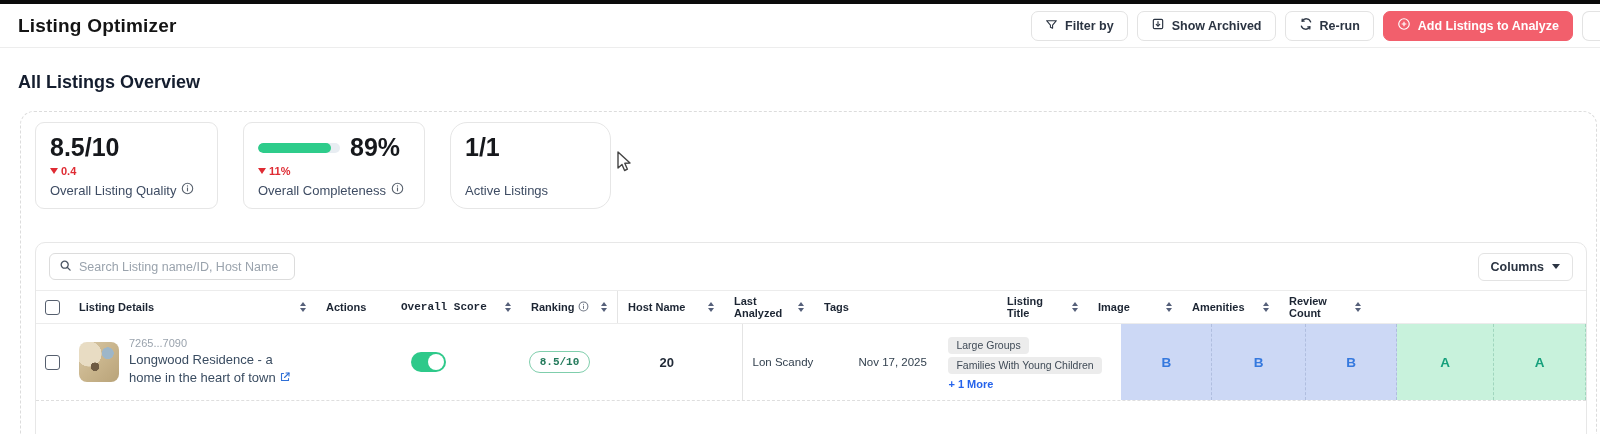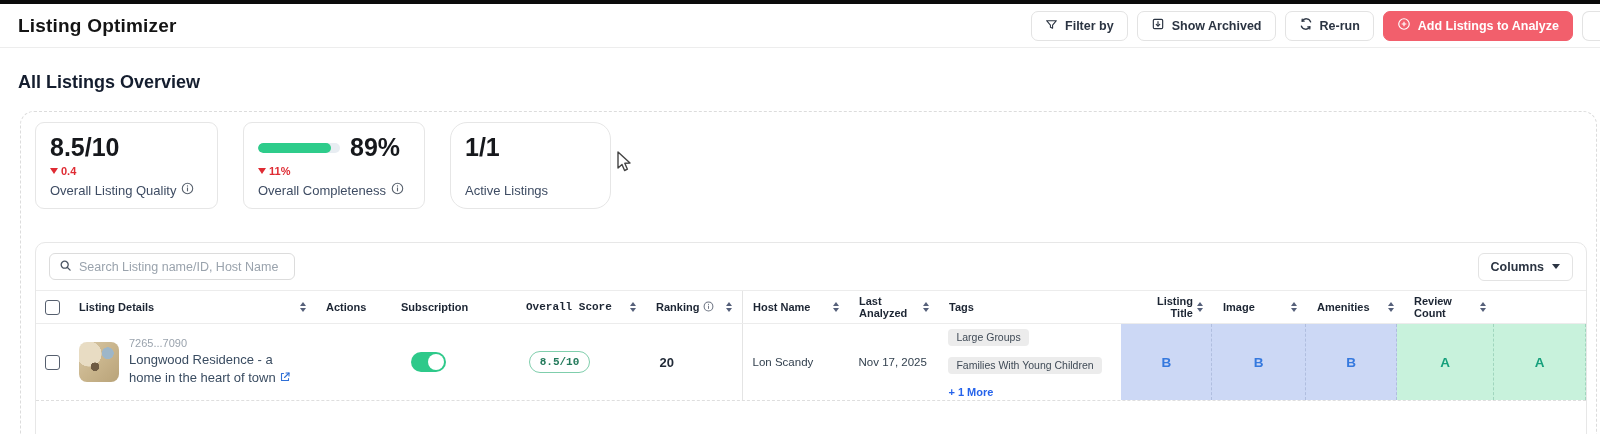--- a/index.html
+++ b/index.html
@@ -69,21 +69,21 @@
 
   .c-check { width:33px; justify-content:center; padding:0; }
   .c-details { width:247px; }
   .c-actions { width:75px; }
   .c-subscr { width:125px; }
   .c-score { width:130px;font-family:Liberation Mono, monospace; }
   .c-rank { width:97px; border-right:1px solid #e4e4e4; }
   .c-host { width:106px; }
   .c-analyzed { width:90px;justify-content:space-between; }
   .c-tags { width:183px; }
-  .c-grade { width:91px;text-align:right; }
+  .c-grade { width:91px; }
   .c-grade-img { width:94px; }
   .c-grade-am { width:97px; }
   .c-grade-rc { width:92px; }
 
   .sort { display:inline-flex; flex-direction:column; gap:2px; margin-left:auto; cursor:pointer; }
   .sort b { width:0; height:0; border-left:3.5px solid transparent; border-right:3.5px solid transparent; display:block;}
   .sort .up { border-bottom:4px solid #56607a; }
   .sort .dn { border-top:4px solid #56607a; }
 
   .checkbox { width:15px; height:15px; border:1.5px solid #565f6e; border-radius:3px; background:#fff; cursor:pointer; }
@@ -100,21 +100,21 @@
   .ext-link { display:inline-block; vertical-align:-1px; margin-left:3px; }
 
   .toggle { width:35px; height:20px; border-radius:10px; background:#2ec98a; position:relative; cursor:pointer; margin-left:10px;}
   .toggle .knob { position:absolute; right:2px; top:2px; width:16px; height:16px; border-radius:50%; background:#fff; }
 
   .score-pill { display:inline-flex; align-items:center; justify-content:center; height:22px; padding:0 10px;
     border:1px solid #7fceac; border-radius:12px; color:#237a5b; font-size:11px; font-weight:800; margin-left:3px;}
 
   .rank-val { font-size:13px; font-weight:600; color:#222b38; padding-left:4px; }
 
-  .tags-stack { display:flex; flex-direction:column; align-items:flex-start; gap:11px; padding-top:2px;}
+  .tags-stack { display:flex; flex-direction:column; align-items:flex-start; gap:3px; padding-top:2px;}
   .tag-pill { background:#ececec; border-radius:4px; padding:2.5px 8px; font-size:10.5px; color:#3f4a56; white-space:nowrap; }
   .more-link { color:#2563eb; font-size:11px; font-weight:700; cursor:pointer; margin-top:1px; }
 
   .grade-cell { justify-content:center; font-size:13.5px; font-weight:700; padding:0; }
   .bg-blue { background:#ccd8f5; color:#3579de; border-right:1px dashed rgba(90,110,160,.25); }
   .bg-green { background:#c8f2dc; color:#16a07c; border-right:1px dashed rgba(40,130,100,.25); }
 </style>
 </head>
 <body>
 
@@ -248,23 +248,20 @@
     </div>
     <div class="th c-details">
       <span>Listing Details</span>
       <span class="sort">
           <b class="up"></b>
           <b class="dn"></b>
         </span>
     </div>
     <div class="th c-actions">
       <span>Actions</span>
-    </div>
-    <div class="th c-subscr">
-      <span>Subscription</span>
     </div>
     <div class="th c-score">
       <span>Overall Score</span>
       <span class="sort">
           <b class="up"></b>
           <b class="dn"></b>
         </span>
     </div>
     <div class="th c-rank">
       <span>Ranking</span>

